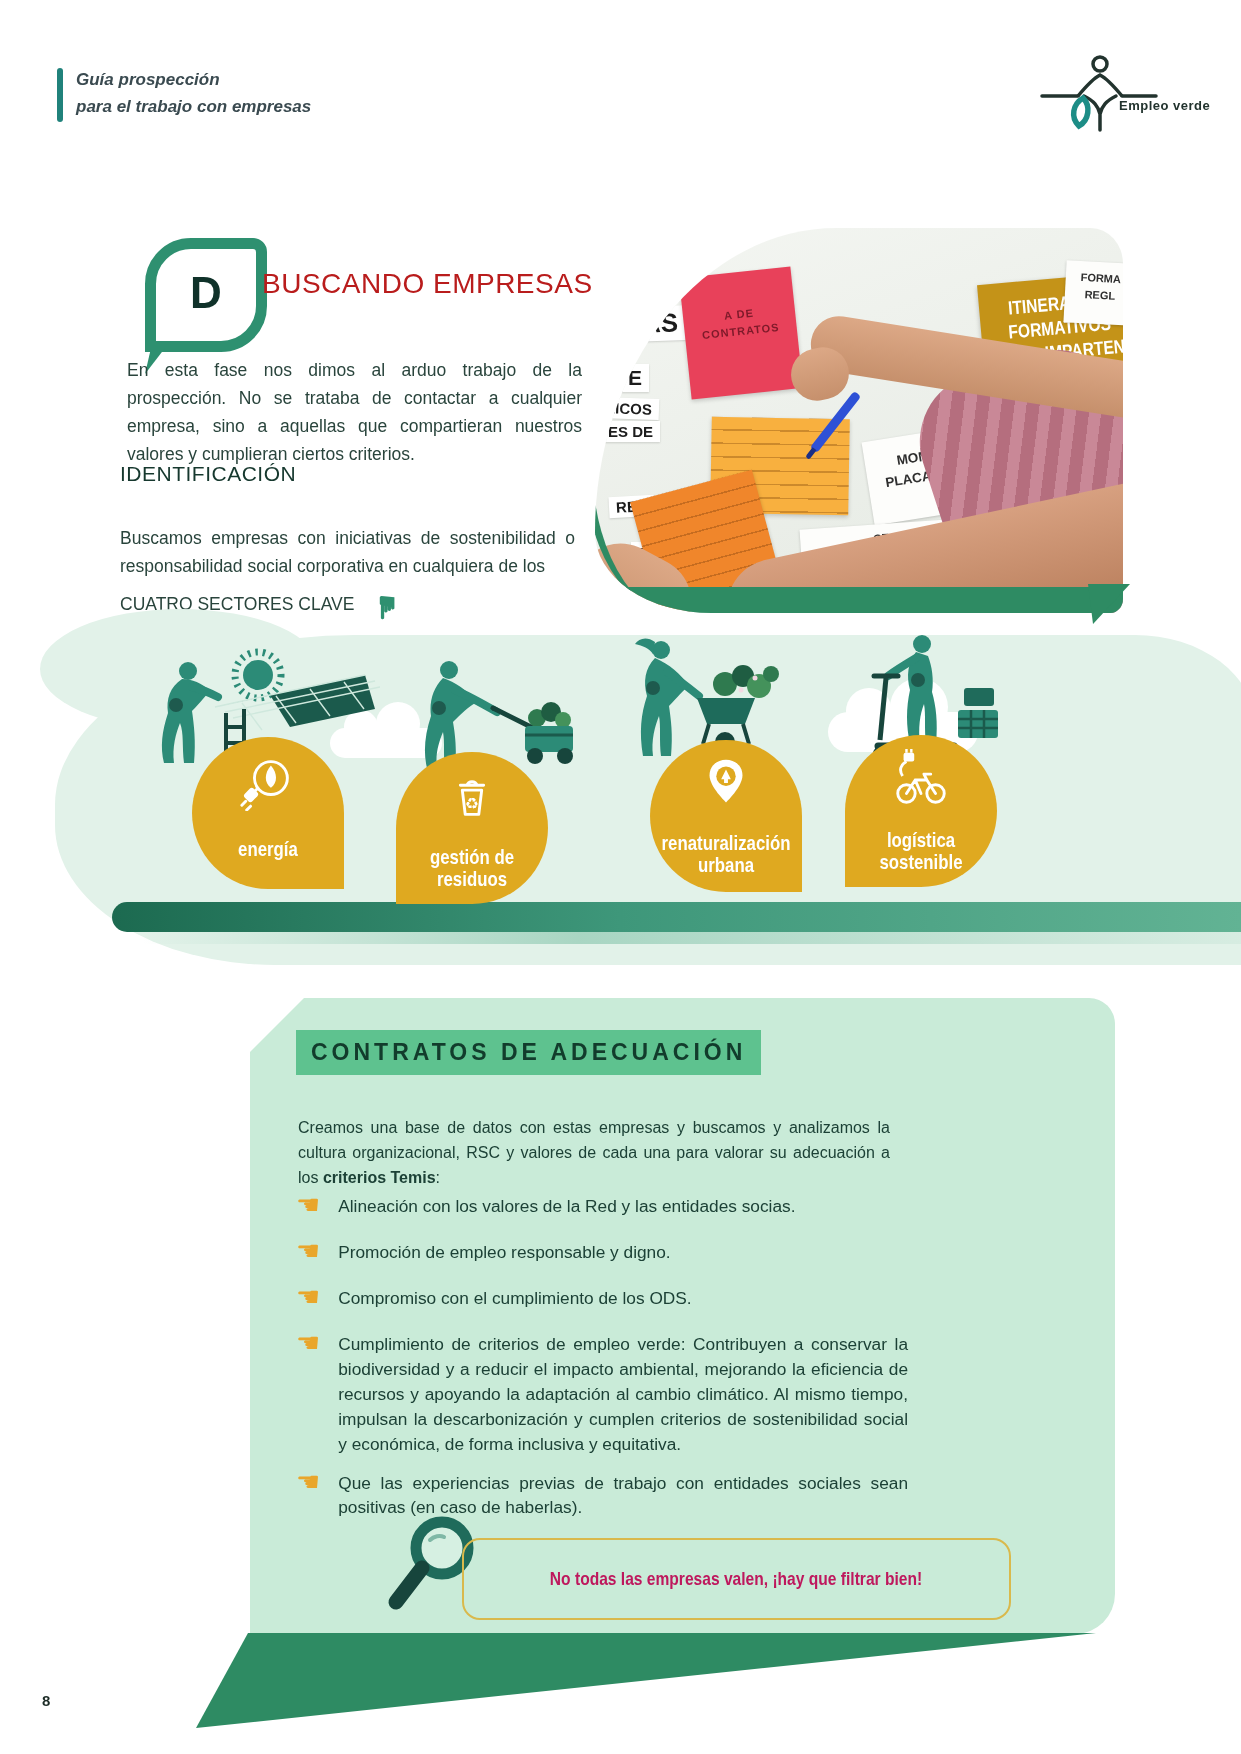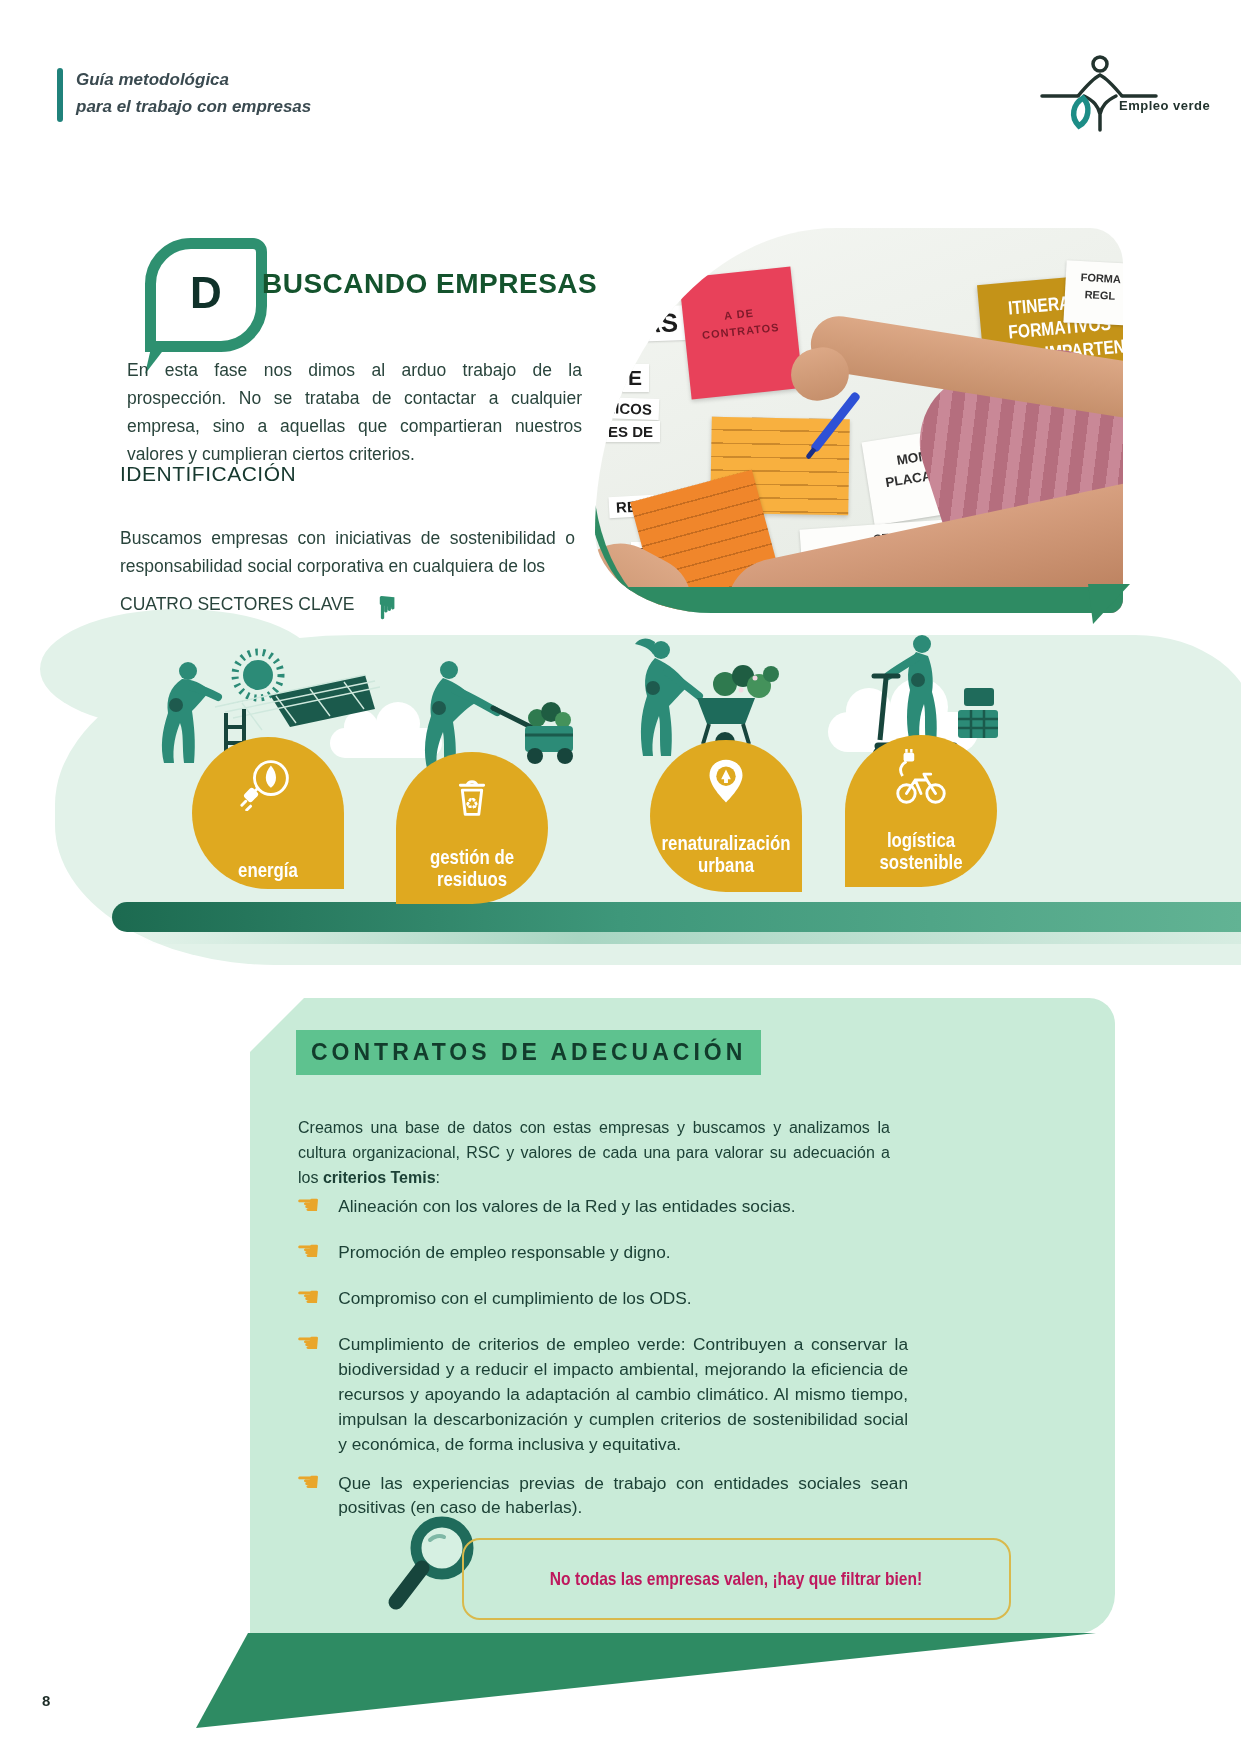--- a/index.html
+++ b/index.html
@@ -13,21 +13,21 @@
              line-height:27px;color:#3A4A50;}
   .logo-ic{left:1038px;top:48px;}
   .logo-txt{left:1119px;top:98px;font-size:13px;font-weight:bold;color:#22332E;letter-spacing:.5px;}
 
   
   .dleaf{left:145px;top:238px;width:100px;height:92px;border:11px solid #2E9070;
          border-radius:46px 14px 46px 0;text-align:center;}
   .dleaf .tail{position:absolute;left:-11px;bottom:-33px;width:20px;height:26px;background:#2E9070;
                clip-path:polygon(0 100%,100% 0,30% 0);}
   .dletter{font-size:44px;font-weight:800;color:#10322A;line-height:88px;}
-  .sec-title{left:262px;top:268px;font-size:28px;font-weight:700;color:#14532d;letter-spacing:.5px;}
+  .sec-title{left:262px;top:268px;font-size:28px;font-weight:400;color:#b91c1c;letter-spacing:.5px;}
 
   .body-p{font-size:17.5px;line-height:1.6;text-align:justify;color:#29443C;}
   .p1{left:112px;top:338px;width:455px;margin-left:15px;}
   .ident-h{left:120px;top:462px;font-size:21px;font-weight:400;color:#16382E;letter-spacing:.5px;}
   .p2{left:120px;top:506px;width:455px;}
   .caps-line{display:block;margin-top:2px;text-align:left;}
   .down-hand{display:inline-block;transform:rotate(-90deg);color:#2E9070;font-size:32px;
              margin-left:14px;vertical-align:-8px;}
 
   
@@ -106,21 +106,21 @@
          clip-path:polygon(52px 0,100% 0,0 100%);}
   .pageno{left:42px;top:1692px;font-size:15px;font-weight:bold;color:#1C2B26;}
 </style>
 </head>
 <body>
 
 <div class="page">
 
   <div class="abs hdr-bar"></div>
   <div class="abs hdr-title">
-    <div>Guía metodológica</div>
+    <div>Guía prospección</div>
     <div>para el trabajo con empresas</div>
   </div>
   <div class="abs logo-ic">
     <svg width="120" height="86" viewBox="0 0 120 86">
       <circle cx="62" cy="16" r="7" fill="none" stroke="#22332E" stroke-width="3.5"></circle>
       <path d="M4,48 H40 M84,48 H118" stroke="#22332E" stroke-width="3.5" stroke-linecap="round"></path>
       <path d="M40,48 C50,36 56,30 62,27 C68,30 74,36 84,48" fill="none" stroke="#22332E" stroke-width="3.5"></path>
       <path d="M46,48 C56,53 60,58 62,66 C64,58 68,53 78,48 M62,66 V82" fill="none" stroke="#22332E" stroke-width="3.5" stroke-linecap="round"></path>
       <path d="M45,50 C35,56 32,69 41,78 C51,72 53,58 45,50 Z" fill="none" stroke="#1D8D86" stroke-width="5.5"></path>
     </svg>
@@ -263,21 +263,21 @@
   </svg>
 
   <div class="badge tip-br abs" style="left:192px;top:737px;">
     <svg class="bicon" width="62" height="62" viewBox="0 0 64 64">
       <circle cx="35" cy="30" r="17" fill="none" stroke="#fff" stroke-width="3"></circle>
       <path d="M35,40 C28,35 28,25 35,17 C42,25 42,35 35,40 Z" fill="#fff"></path>
       <path d="M21,41 L16,46" stroke="#fff" stroke-width="3"></path>
       <rect x="8" y="42" width="13" height="11" rx="3" fill="#fff" transform="rotate(-45 14.5 47.5)"></rect>
       <path d="M9,54 L5,58 M14,59 L10,63" stroke="#fff" stroke-width="3" stroke-linecap="round"></path>
     </svg>
-    <div class="badge-label" style="bottom:8px;">
+    <div class="badge-label" style="bottom:29px;">
       <span>energía</span>
       <span></span>
     </div>
   </div>
 
   <div class="badge tip-bl abs" style="left:396px;top:752px;">
     <svg class="bicon" width="62" height="62" viewBox="0 0 64 64">
       <path d="M20,22 H44 M27,22 C27,17 37,17 37,22" stroke="#fff" stroke-width="3" fill="none" stroke-linecap="round"></path>
       <path d="M22,27 L25,52 H39 L42,27 Z" stroke="#fff" stroke-width="3" fill="none" stroke-linejoin="round"></path>
       <text x="32" y="46" font-size="16" fill="#fff" text-anchor="middle" font-family="DejaVu Sans">♻</text>

